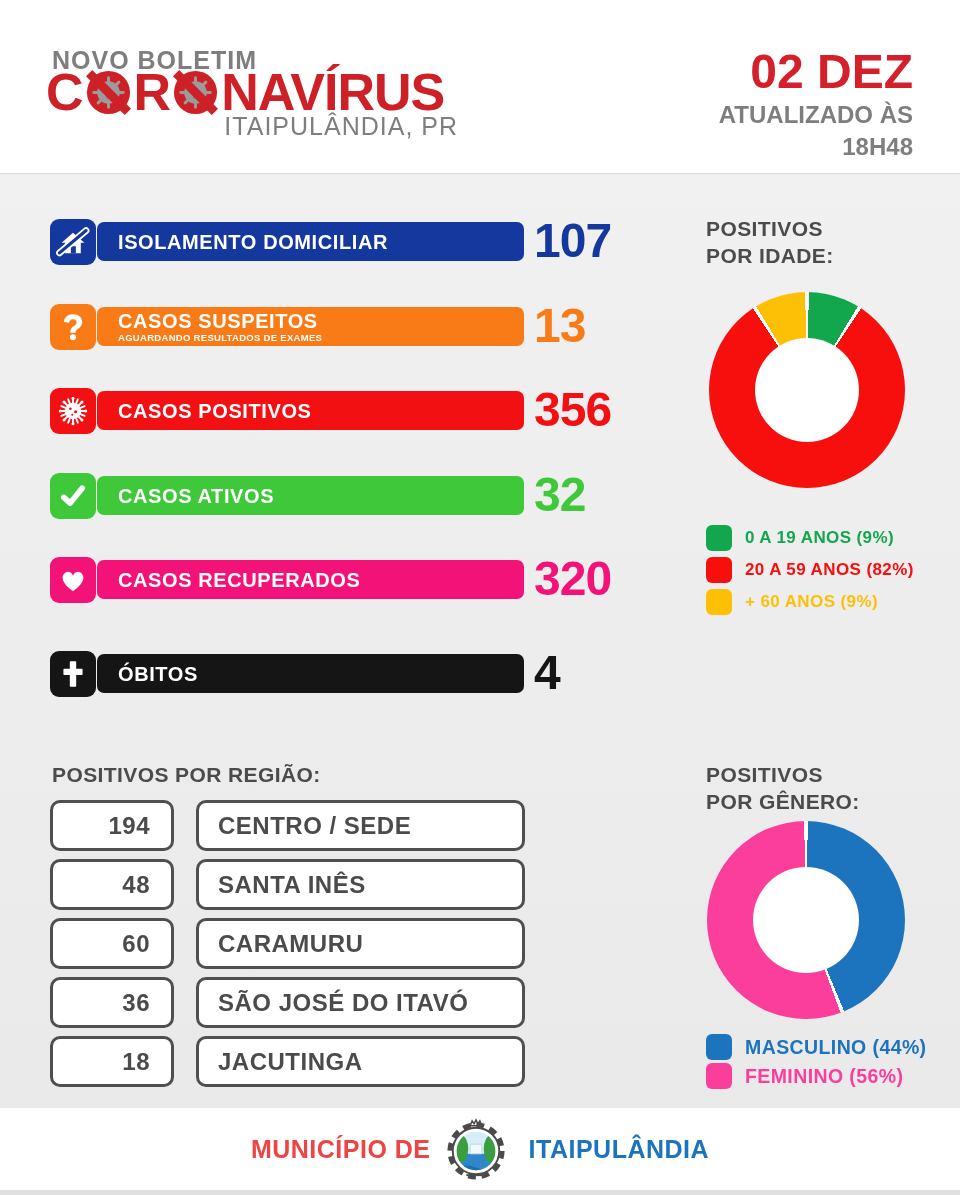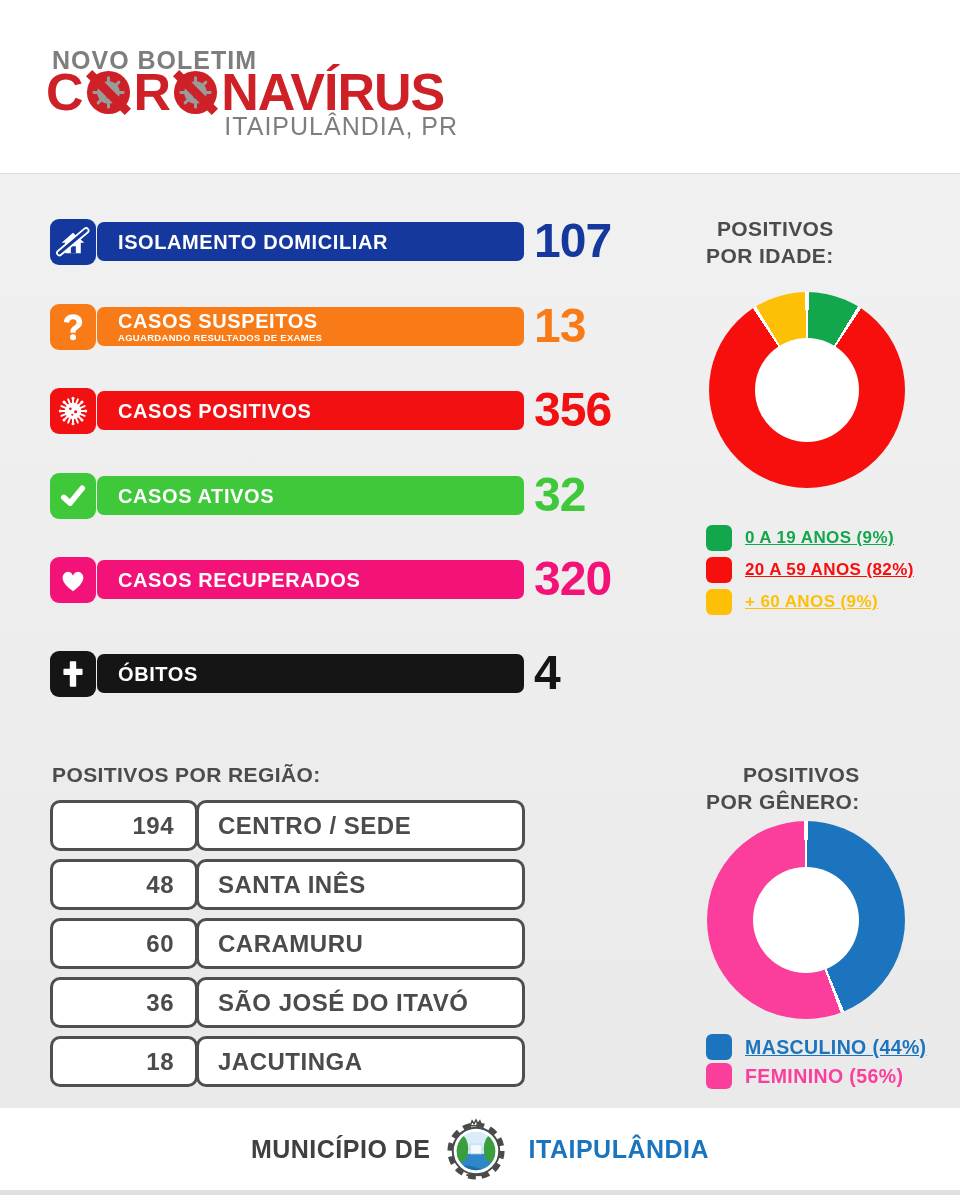--- a/index.html
+++ b/index.html
@@ -30,45 +30,45 @@
   .stat-row { position:absolute; left:50px; width:880px; height:46px; }
   .stat-icon { position:absolute; left:0; top:0; width:46px; height:46px; border-radius:9px;
                display:flex; align-items:center; justify-content:center; }
   .stat-bar { position:absolute; left:47px; top:3px; width:427px; height:39px; border-radius:7px;
               display:flex; flex-direction:column; justify-content:center; padding-left:21px; }
   .stat-label { color:#ffffff; font-size:20px; font-weight:800; letter-spacing:0.6px; line-height:20px; }
   .stat-sublabel { color:#ffffff; font-size:9.5px; font-weight:700; letter-spacing:0.3px; line-height:10px; margin-top:2px; }
   .stat-value { position:absolute; left:484px; top:-7px; font-size:48px; font-weight:800; letter-spacing:-1px; line-height:58px; }
   
   .panel-title { position:absolute; font-size:21px; font-weight:800; color:#4b4b4b;
-                 line-height:27px; letter-spacing:0.4px;text-align:right; }
+                 line-height:27px; letter-spacing:0.4px; }
   
   .donut { position:absolute; border-radius:50%; }
   .donut-hole { position:absolute; left:50%; top:50%; transform:translate(-50%,-50%);
                 background:#ffffff; border-radius:50%; }
   .hole-a { width:104px; height:104px; }
   .hole-b { width:106px; height:106px; }
   
   .legend-item { position:absolute; display:flex; align-items:center; }
   .legend-swatch { width:26px; height:26px; border-radius:6px; flex:0 0 auto; }
   .legend-label { margin-left:13px; font-weight:800; letter-spacing:0.4px; }
-  .legend-a .legend-label { font-size:17px;text-decoration:underline; }
+  .legend-a .legend-label { font-size:17px; }
   .legend-b .legend-label { font-size:19.5px; }
   
   .region-row { position:absolute; height:51px; }
   .region-box { position:absolute; top:0; height:51px; background:#ffffff;
                 border:3px solid #4f4f4f; border-radius:10px;
                 display:flex; align-items:center; color:#4b4b4b;
                 font-size:24px; font-weight:800; letter-spacing:0.5px; }
-  .region-value { left:0; width:148px; justify-content:flex-end; padding-right:21px; }
+  .region-value { left:0; width:124px; justify-content:flex-end; padding-right:21px; }
   .region-name  { left:146px; width:329px; justify-content:flex-start; padding-left:19px; }
   
   .footer { position:absolute; top:1108px; left:0; width:960px; height:82px; background:#ffffff;
             display:flex; align-items:center; justify-content:center; gap:14px; }
-  .footer-muni { font-size:25px; font-weight:800; color:#404040; letter-spacing:0.5px; }
+  .footer-muni { font-size:25px; font-weight:800; color:#ef4444; letter-spacing:0.5px; }
   .footer-city { font-size:25px; font-weight:800; letter-spacing:0.5px;margin-left:8px; }
   .bottom-strip { position:absolute; top:1190px; left:0; width:960px; height:5px; background:#e0e0e0; }
 </style>
 </head>
 <body>
 
 <div class="page">
 
   <div class="header">
     <div class="kicker">NOVO BOLETIM</div>
@@ -102,20 +102,25 @@
         <circle cx="20" cy="21" r="1.8" fill="#6f6f6f"></circle>
           <circle cx="27" cy="25" r="2.2" fill="#6f6f6f"></circle>
           <circle cx="23" cy="28.5" r="1.5" fill="#6f6f6f"></circle>
         <rect x="-4" y="19.5" width="56" height="9" fill="#cd2027" transform="rotate(45 24 24)"></rect>
       </svg>
       <span class="title-seg">NAVÍRUS</span>
     </div>
 
     <div class="title-sub">ITAIPULÂNDIA, PR</div>
 
+    <div class="date-block">
+      <div class="date-big" style="color: rgb(212, 32, 42);">02 DEZ</div>
+      <div class="date-upd">ATUALIZADO ÀS</div>
+      <div class="date-upd">18H48</div>
+    </div>
   </div>
 
   <div class="main">
 
     <div class="stat-row" style="top:44px">
       <div class="stat-icon" style="background-color: rgb(21, 56, 158);">
         <svg width="34" height="34" viewBox="0 0 48 48">
           <path d="M8 25 L24 11 L40 25 L35 25 L35 40 L13 40 L13 25 Z" fill="#ffffff"></path>
           <rect x="21" y="30" width="7" height="10" fill="#15389e"></rect>
           <rect x="-4" y="20" width="56" height="7" rx="3.5" transform="rotate(-40 24 24)" fill="#15389e" stroke="#ffffff" stroke-width="2.5"></rect>
@@ -257,21 +262,21 @@
 
     <div class="panel-title" style="left:706px; top:586px">
       <div>POSITIVOS</div>
       <div>POR GÊNERO:</div>
     </div>
     <div class="donut" style="left: 707px; top: 646px; width: 198px; height: 198px; background: conic-gradient(rgb(255, 255, 255) 0%, rgb(255, 255, 255) 0.3%, rgb(27, 116, 189) 0.3%, rgb(27, 116, 189) 43.7%, rgb(255, 255, 255) 43.7%, rgb(255, 255, 255) 44%, rgb(255, 255, 255) 44%, rgb(255, 255, 255) 44.3%, rgb(251, 61, 156) 44.3%, rgb(251, 61, 156) 99.7%, rgb(255, 255, 255) 99.7%, rgb(255, 255, 255) 100%);">
       <div class="donut-hole hole-b"></div>
     </div>
     <div class="legend-item legend-b" style="left:706px; top:859px">
       <div class="legend-swatch" style="background-color: rgb(27, 116, 189);"></div>
-      <div class="legend-label" style="color: rgb(27, 116, 189); text-decoration: underline;">MASCULINO (44%)</div>
+      <div class="legend-label" style="color: rgb(27, 116, 189);">MASCULINO (44%)</div>
     </div>
     <div class="legend-item legend-b" style="left:706px; top:888px">
       <div class="legend-swatch" style="background-color: rgb(251, 61, 156);"></div>
       <div class="legend-label" style="color: rgb(251, 61, 156);">FEMININO (56%)</div>
     </div>
   </div>
 
   <div class="footer">
     <span class="footer-muni">MUNICÍPIO DE</span>
     <svg width="62" height="64" viewBox="0 0 64 66">

